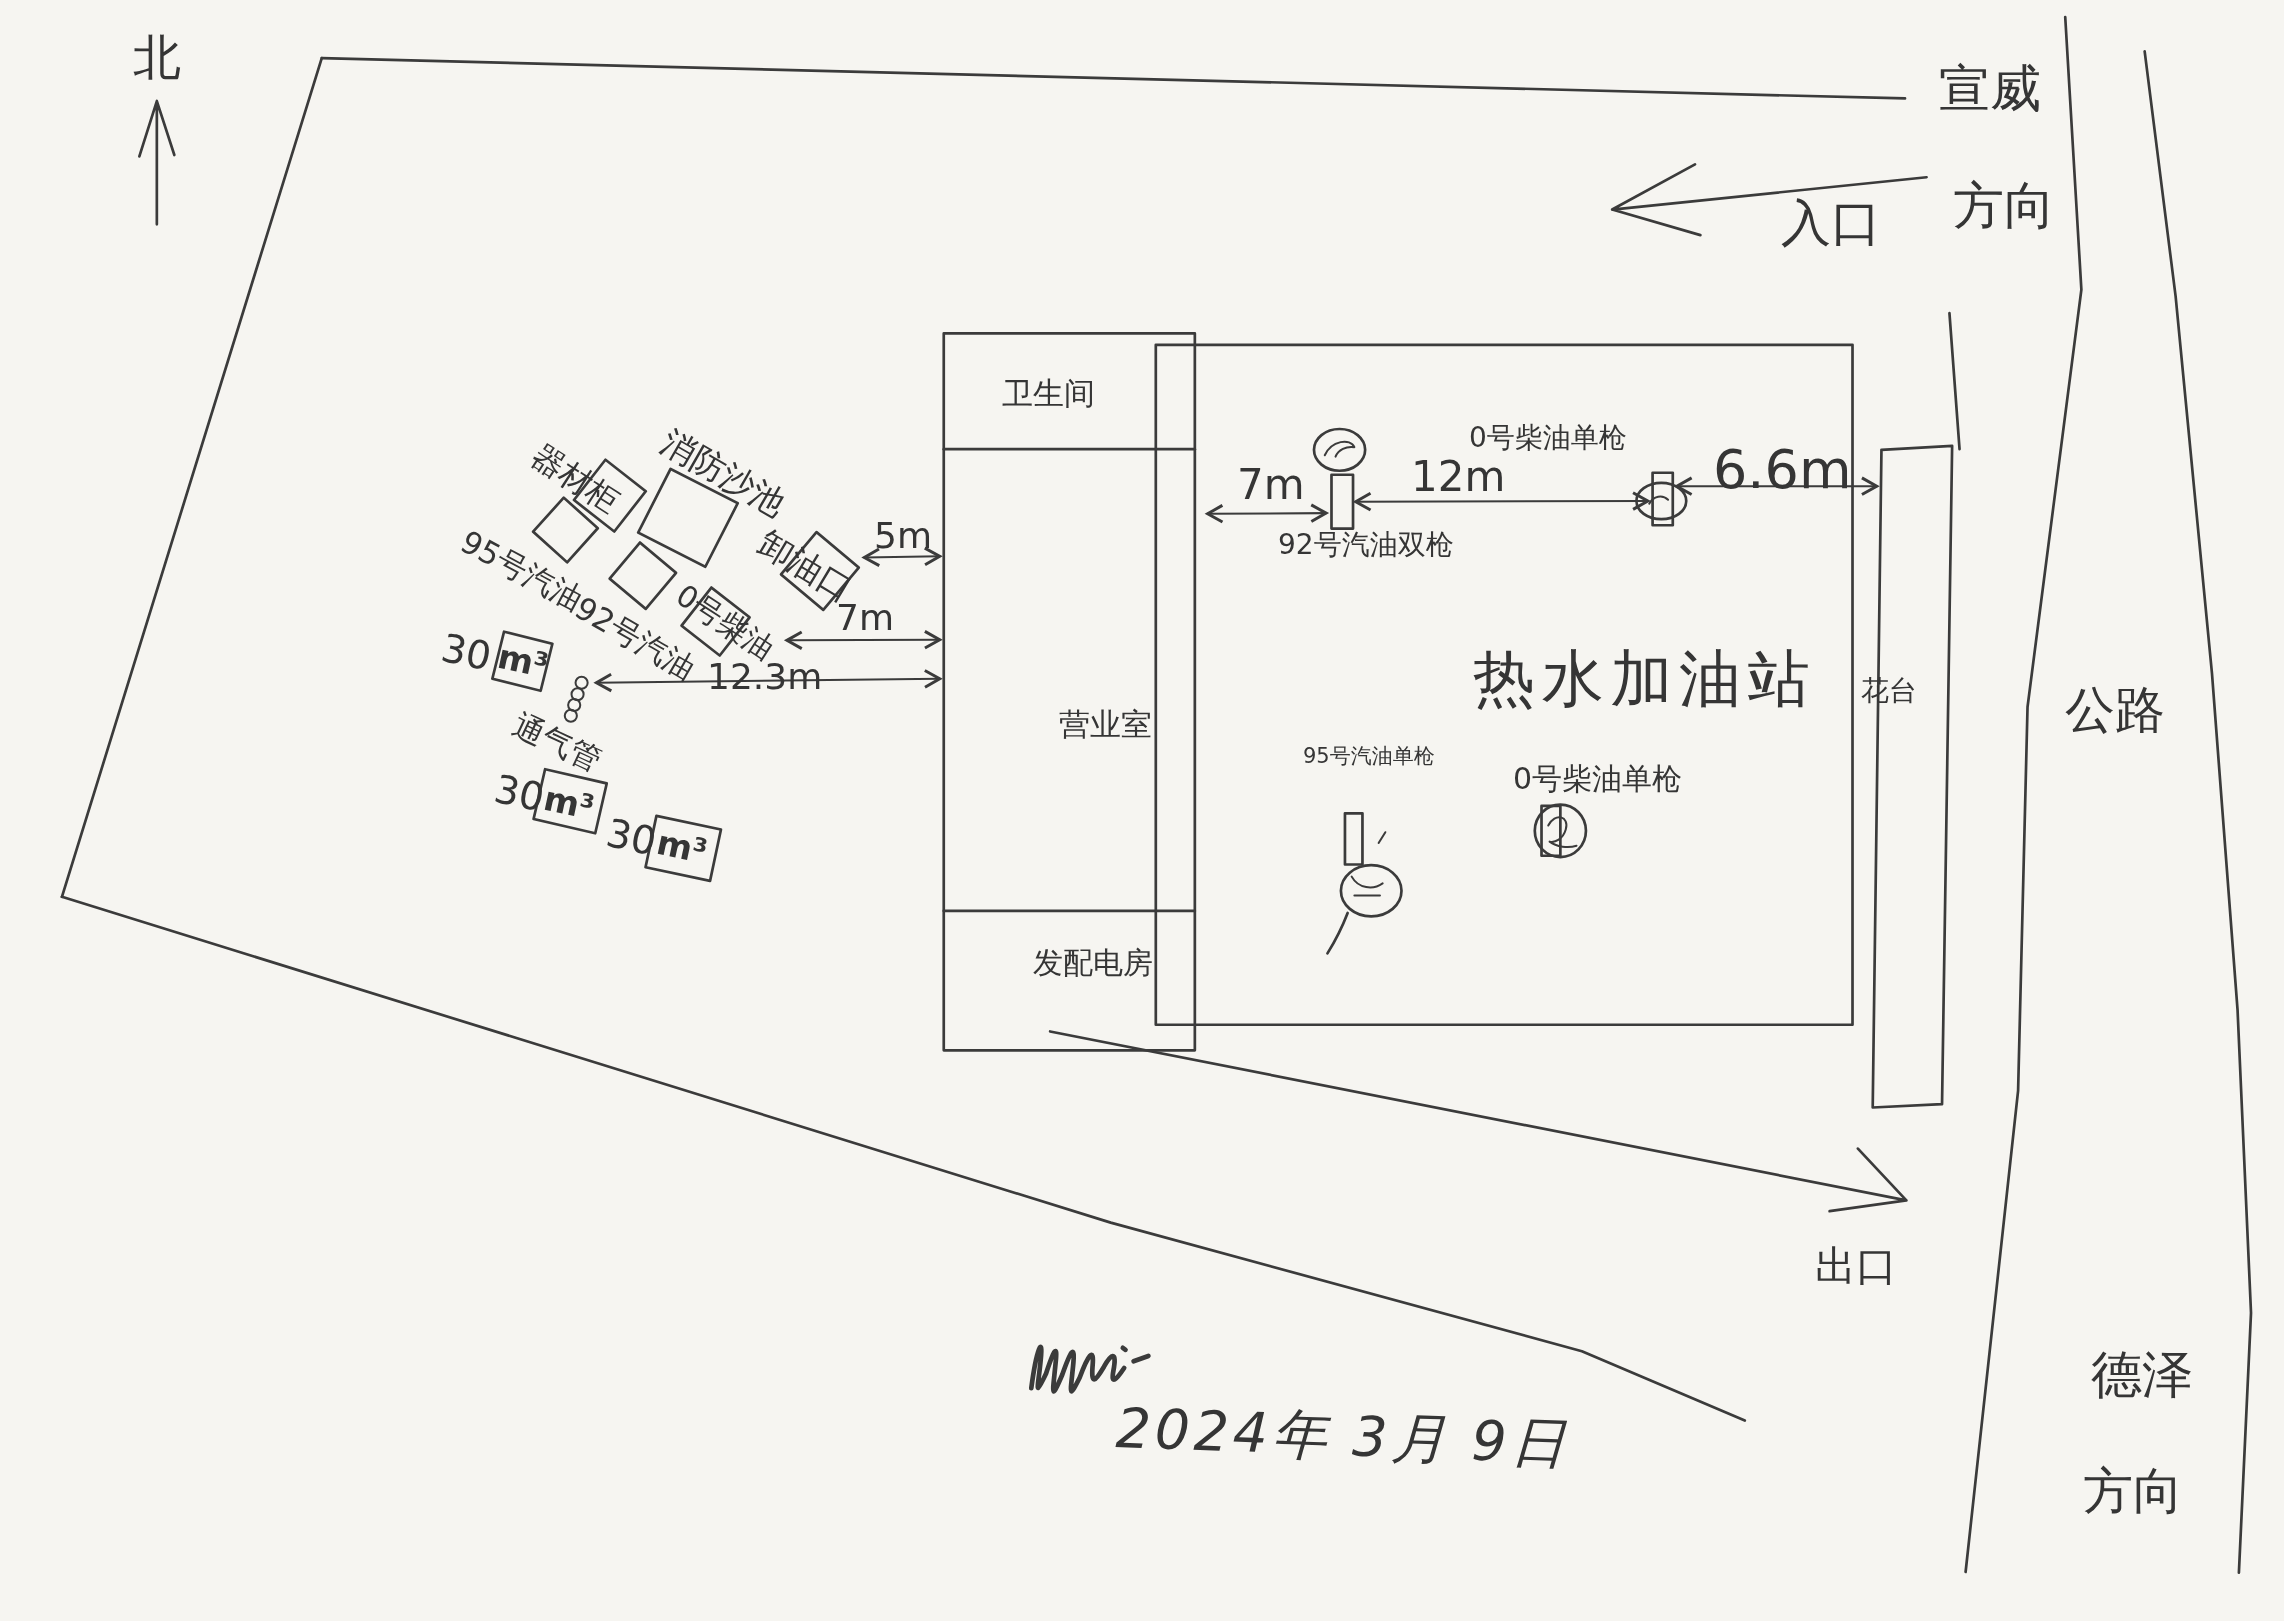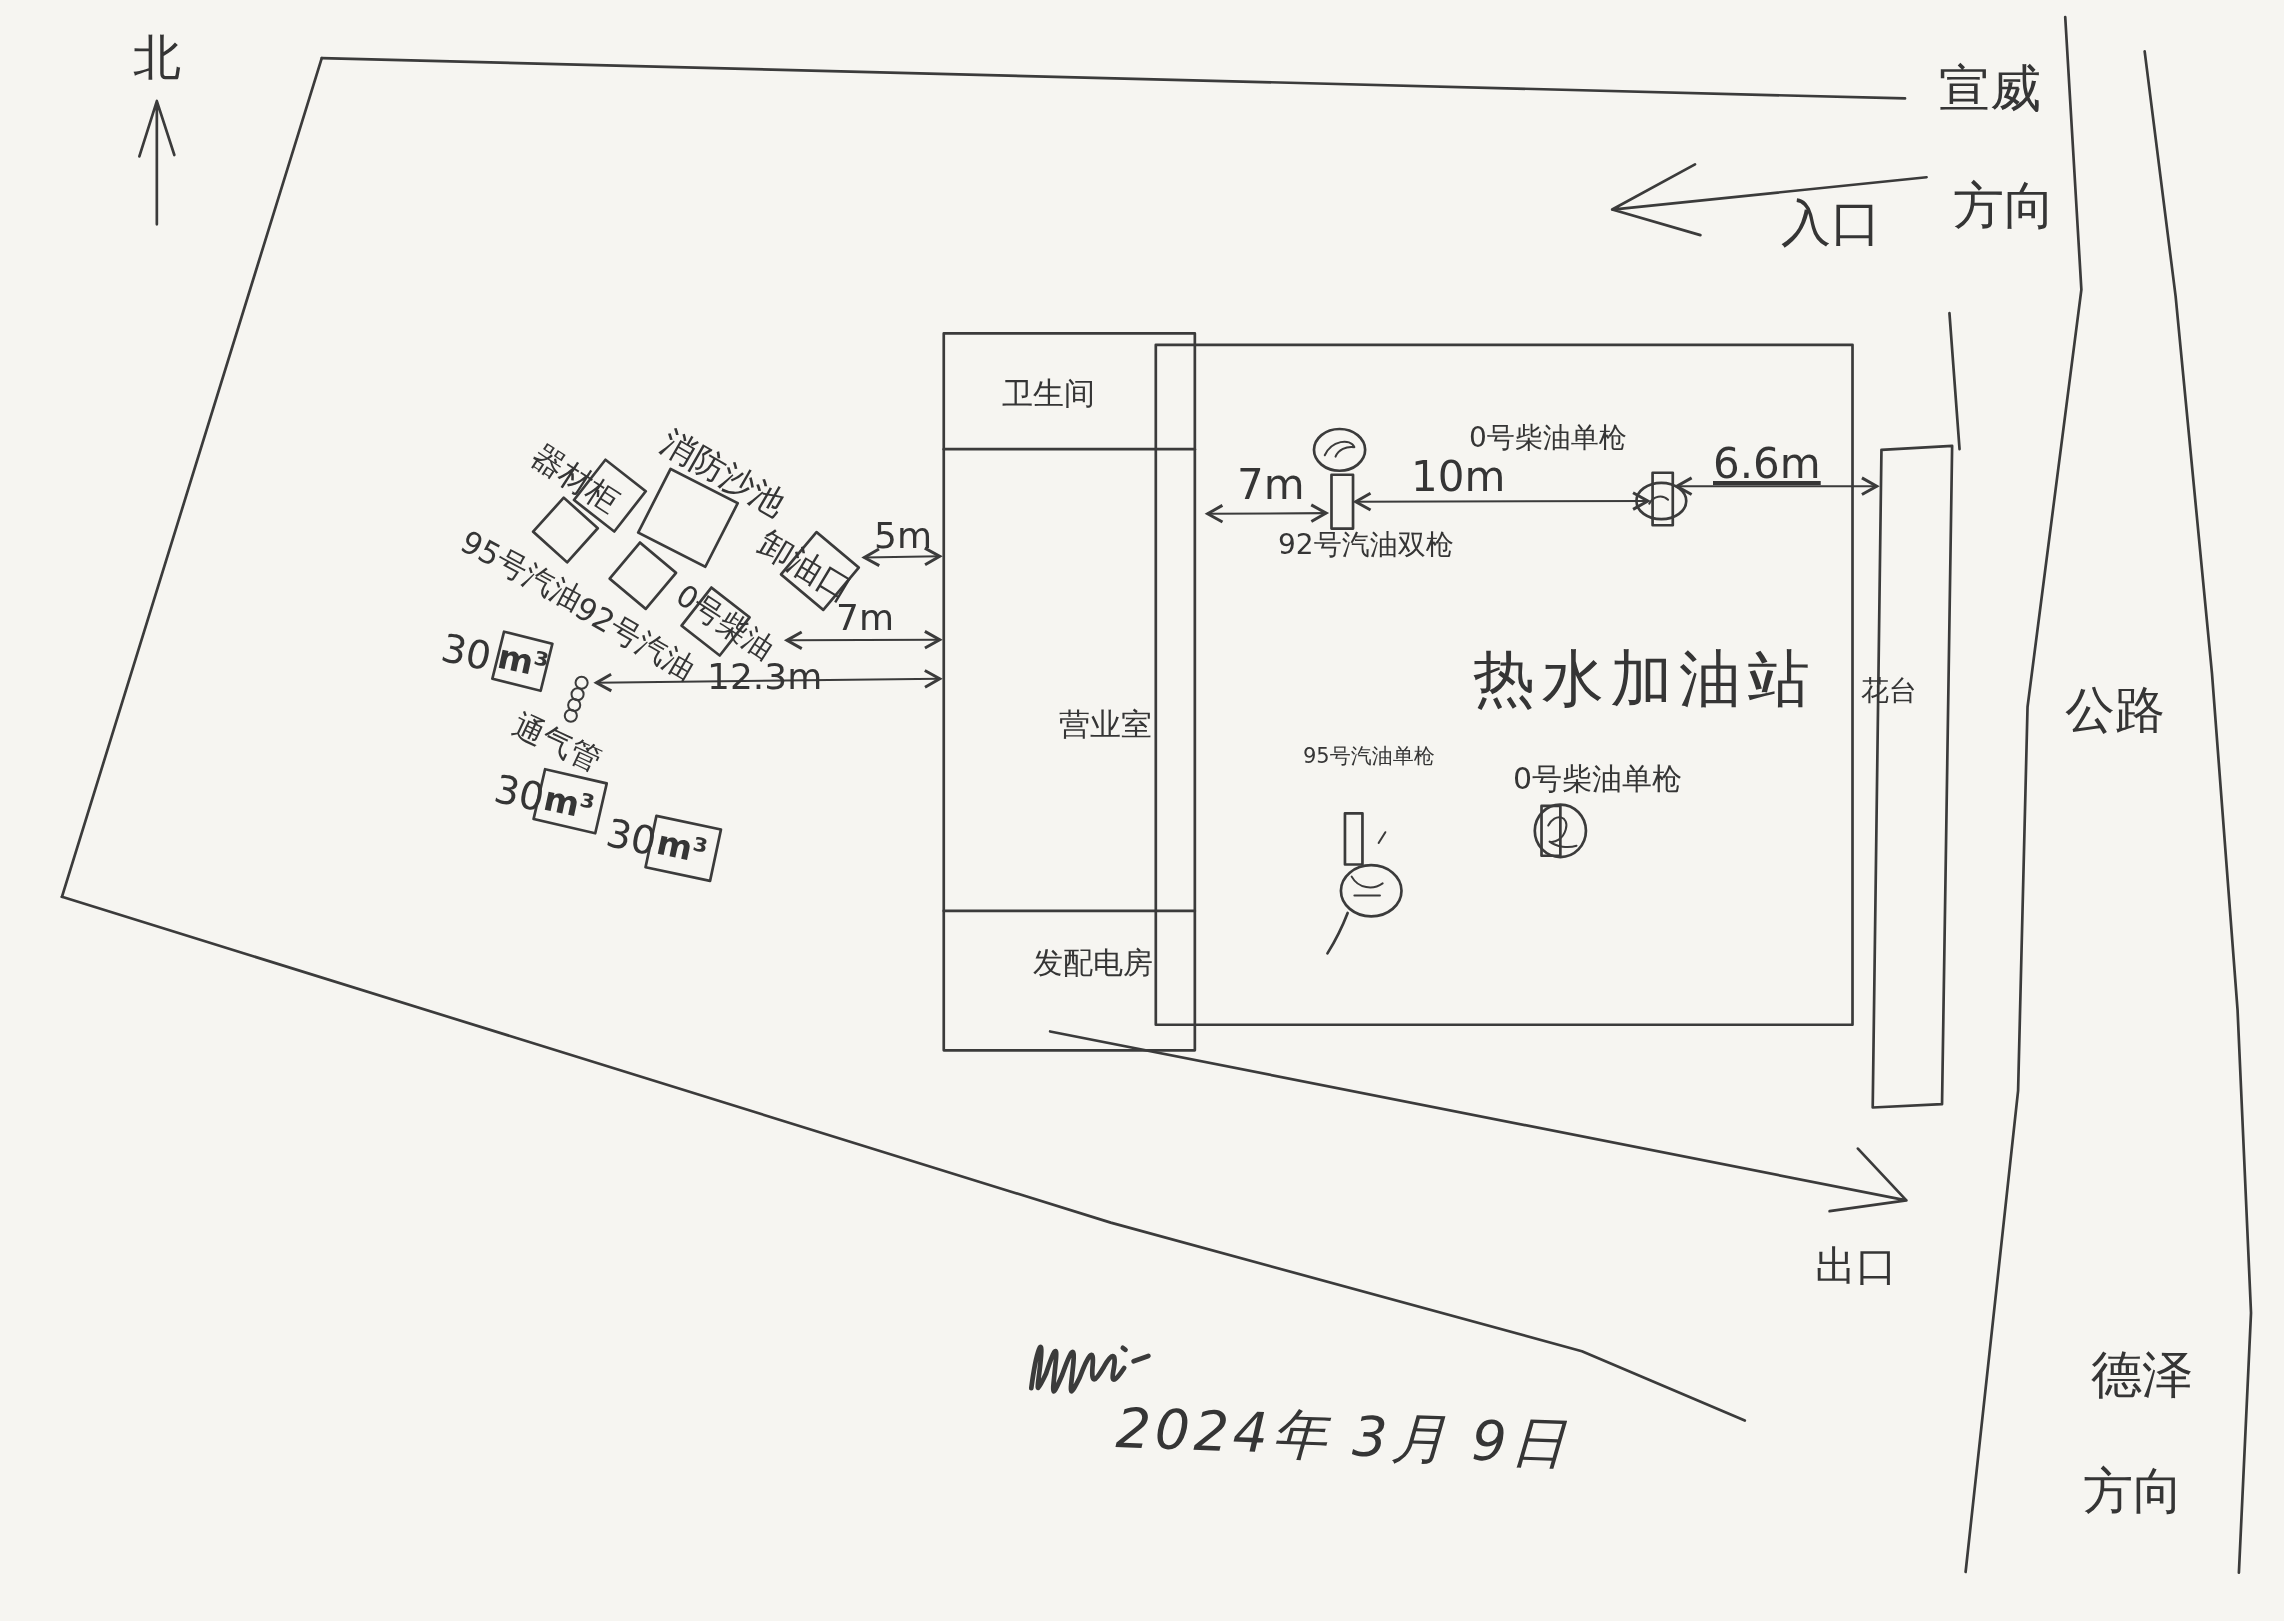--- a/index.html
+++ b/index.html
@@ -152,19 +152,19 @@
   <div class="lbl b" style="left:502px;top:639px;font-size:34px;transform:rotate(12deg);">m³</div>
   <div class="lbl" style="left:499px;top:769px;font-size:39px;transform:rotate(12deg);">30</div>
   <div class="lbl b" style="left:548px;top:781px;font-size:34px;transform:rotate(12deg);">m³</div>
   <div class="lbl" style="left:611px;top:813px;font-size:39px;transform:rotate(12deg);">30</div>
   <div class="lbl b" style="left:661px;top:825px;font-size:34px;transform:rotate(12deg);">m³</div>
 
   <div class="lbl" style="left:874px;top:517px;font-size:36px;">5m</div>
   <div class="lbl" style="left:836px;top:599px;font-size:36px;">7m</div>
   <div class="lbl" style="left:707px;top:658px;font-size:36px;">12.3m</div>
   <div class="lbl" style="left:1237px;top:463px;font-size:42px;">7m</div>
-  <div class="lbl" style="left:1411px;top:455px;font-size:42px;">10m</div>
-  <div class="lbl" style="left:1713px;top:442px;font-size:42px;text-decoration:underline;">6.6m</div>
+  <div class="lbl" style="left:1411px;top:455px;font-size:42px;">12m</div>
+  <div class="lbl" style="left:1713px;top:442px;font-size:54px;">6.6m</div>
 
   <div class="lbl hand" style="left:1117px;top:1400px;font-size:55px;transform:rotate(2deg);letter-spacing:4px;">2024年 3月 9日</div>
 
 </div>
 
 
 </body></html>

